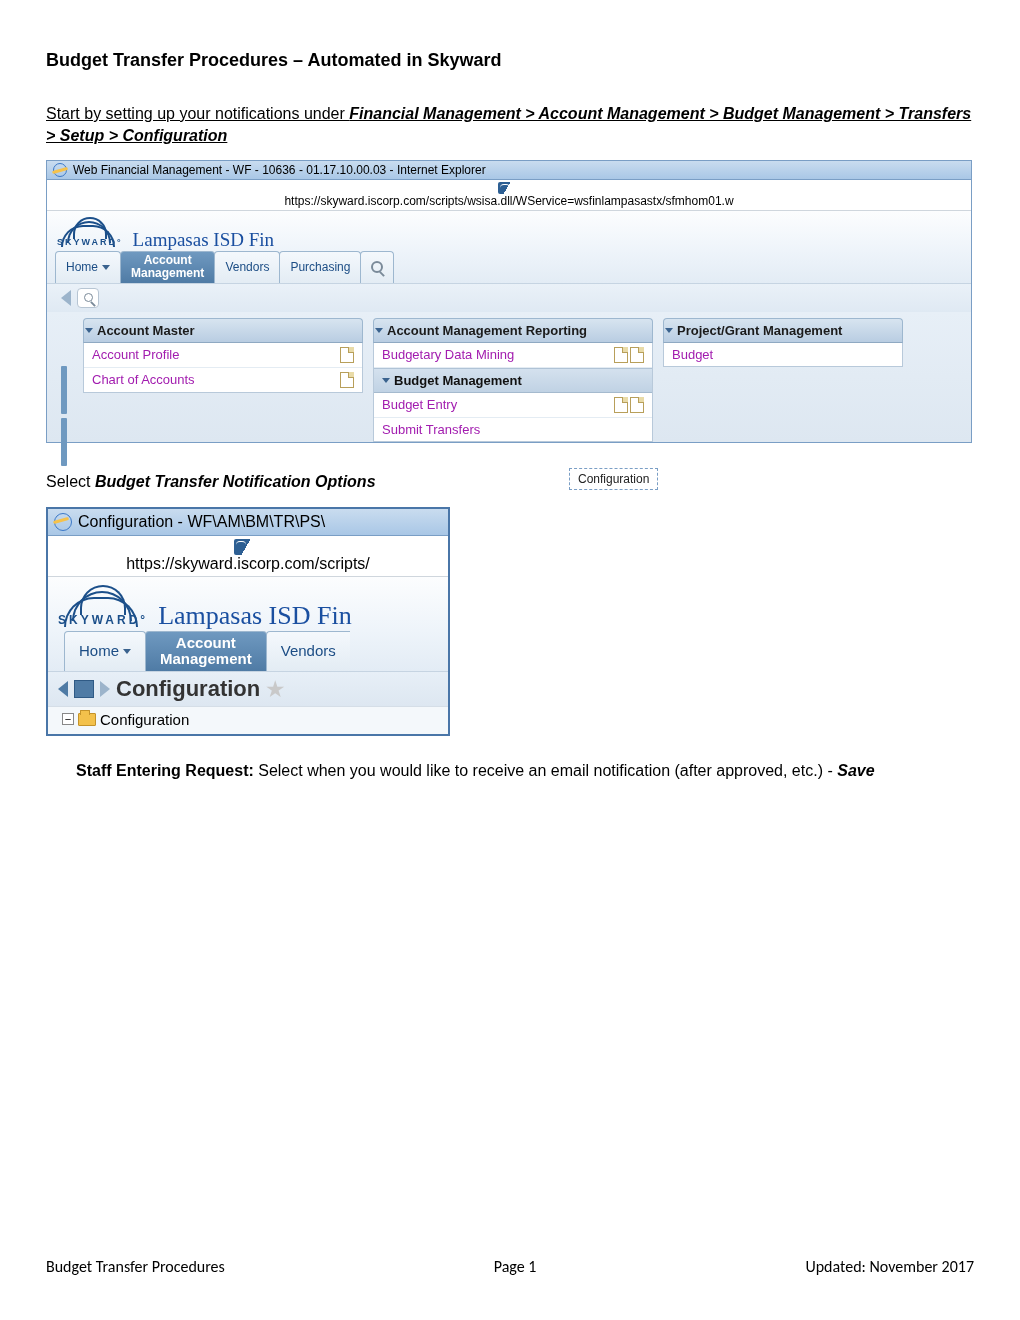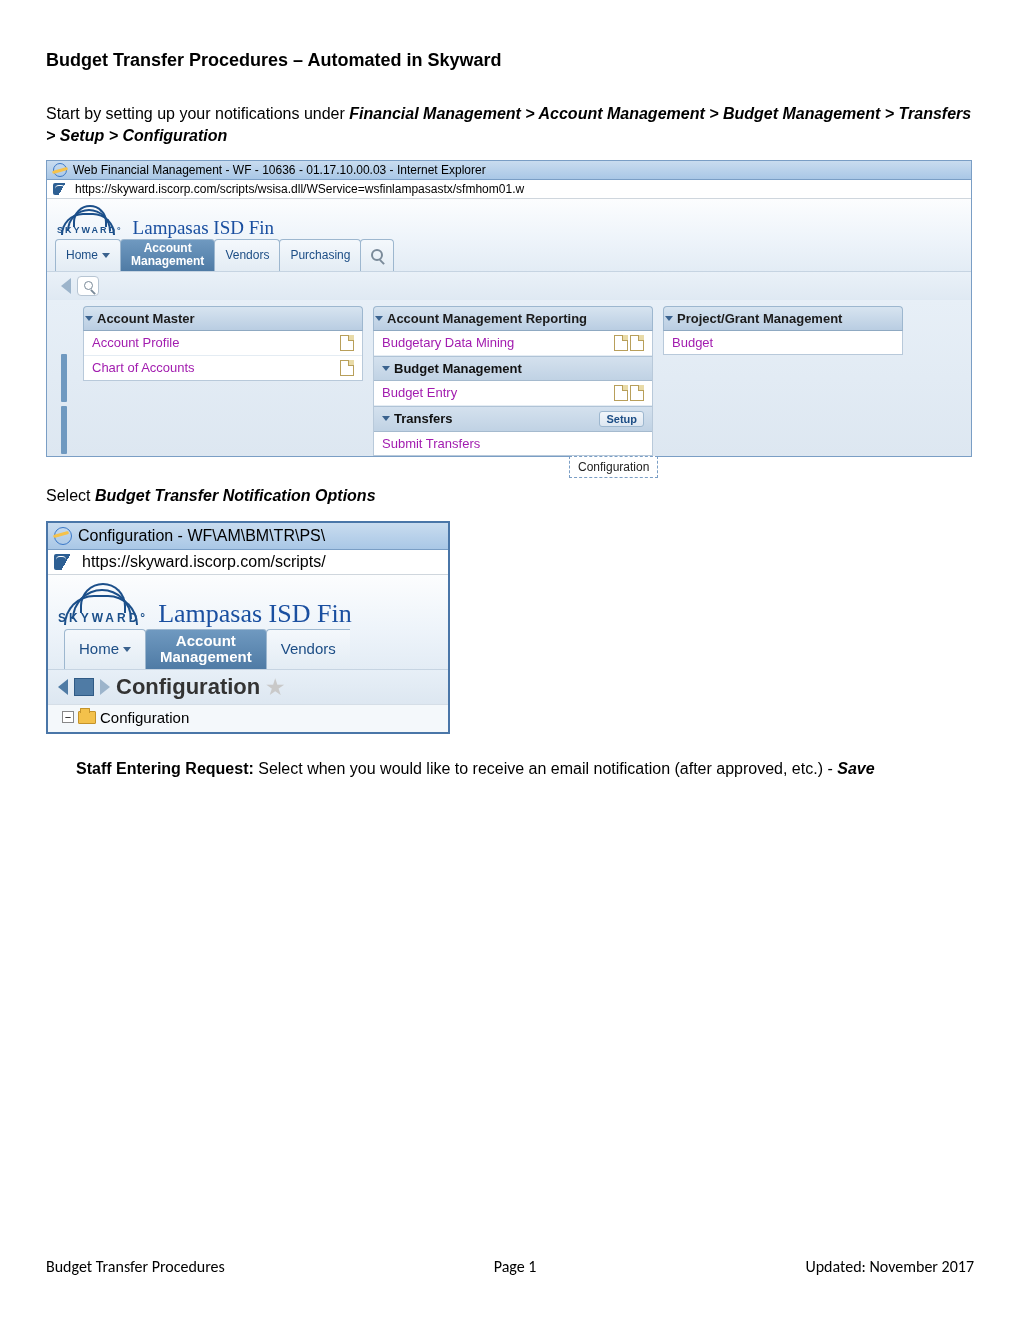--- a/index.html
+++ b/index.html
@@ -7,21 +7,21 @@
     font-family: Arial, Helvetica, sans-serif;
     background: #fff;
     width: 1020px;
     height: 1320px;
     position: relative;
     padding: 50px 46px 0 46px;
     font-size: 15px;
     color: #000;
   }
   h1 { text-align: left; font-size: 18px; font-weight: bold; margin-bottom: 32px; }
-  .para { font-size: 16px; line-height: 1.35; margin-bottom: 14px; }
+  .para { font-size: 16px; line-height: 1.35; margin-bottom: 14px; text-decoration: underline; }
   .bold-ital { font-weight: bold; font-style: italic; }
   .bold { font-weight: bold; margin-left: 30px; }
 
   
   .win1 {
     border: 1px solid #7a9ec5;
     width: 926px;
     background: #f4f4f4;
     margin-bottom: 30px;
   }
@@ -41,20 +41,21 @@
     content: ""; position: absolute; left: -2px; top: 5px;
     width: 16px; height: 3px; background: #f6c24a; border-radius: 2px;
     transform: rotate(-15deg);
   }
   .addrbar {
     display: flex; align-items: center;
     background: #fff;
     border-bottom: 1px solid #cfd6dd;
     padding: 2px 6px;
     font-size: 12px;
+    flex-direction: column;
   }
   .sky-mini {
     width: 18px; height: 12px; margin-right: 4px;
     background: linear-gradient(120deg,#2d5f93 50%, transparent 50%);
     border-radius: 2px 6px 2px 2px;
     position: relative;
   }
   .sky-mini::after{
     content:""; position:absolute; left:2px; top:2px; width:10px;height:5px;
     border-top:1px solid #fff; border-radius:4px 4px 0 0;
@@ -317,27 +318,20 @@
           <span class="tri"></span>
           <span>Budget Management</span>
         </div>
         <div class="row-item">
           <span>Budget Entry</span>
           <span class="doc-pair">
               <span class="doc-ico"></span>
               <span class="doc-ico"></span>
             </span>
         </div>
-        <div class="subhead" style="justify-content:space-between">
-          <span style="display:flex;align-items:center;gap:4px">
-            <span class="tri"></span>
-            <span>Transfers</span>
-          </span>
-          <span class="setup-btn">Setup</span>
-        </div>
         <div class="row-item">
           <span>Submit Transfers</span>
         </div>
       </div>
     </div>
 
     <div class="panel-col" style="width:240px">
       <div class="panel-head">
         <span class="tri"></span>
         <span>Project/Grant Management</span>

